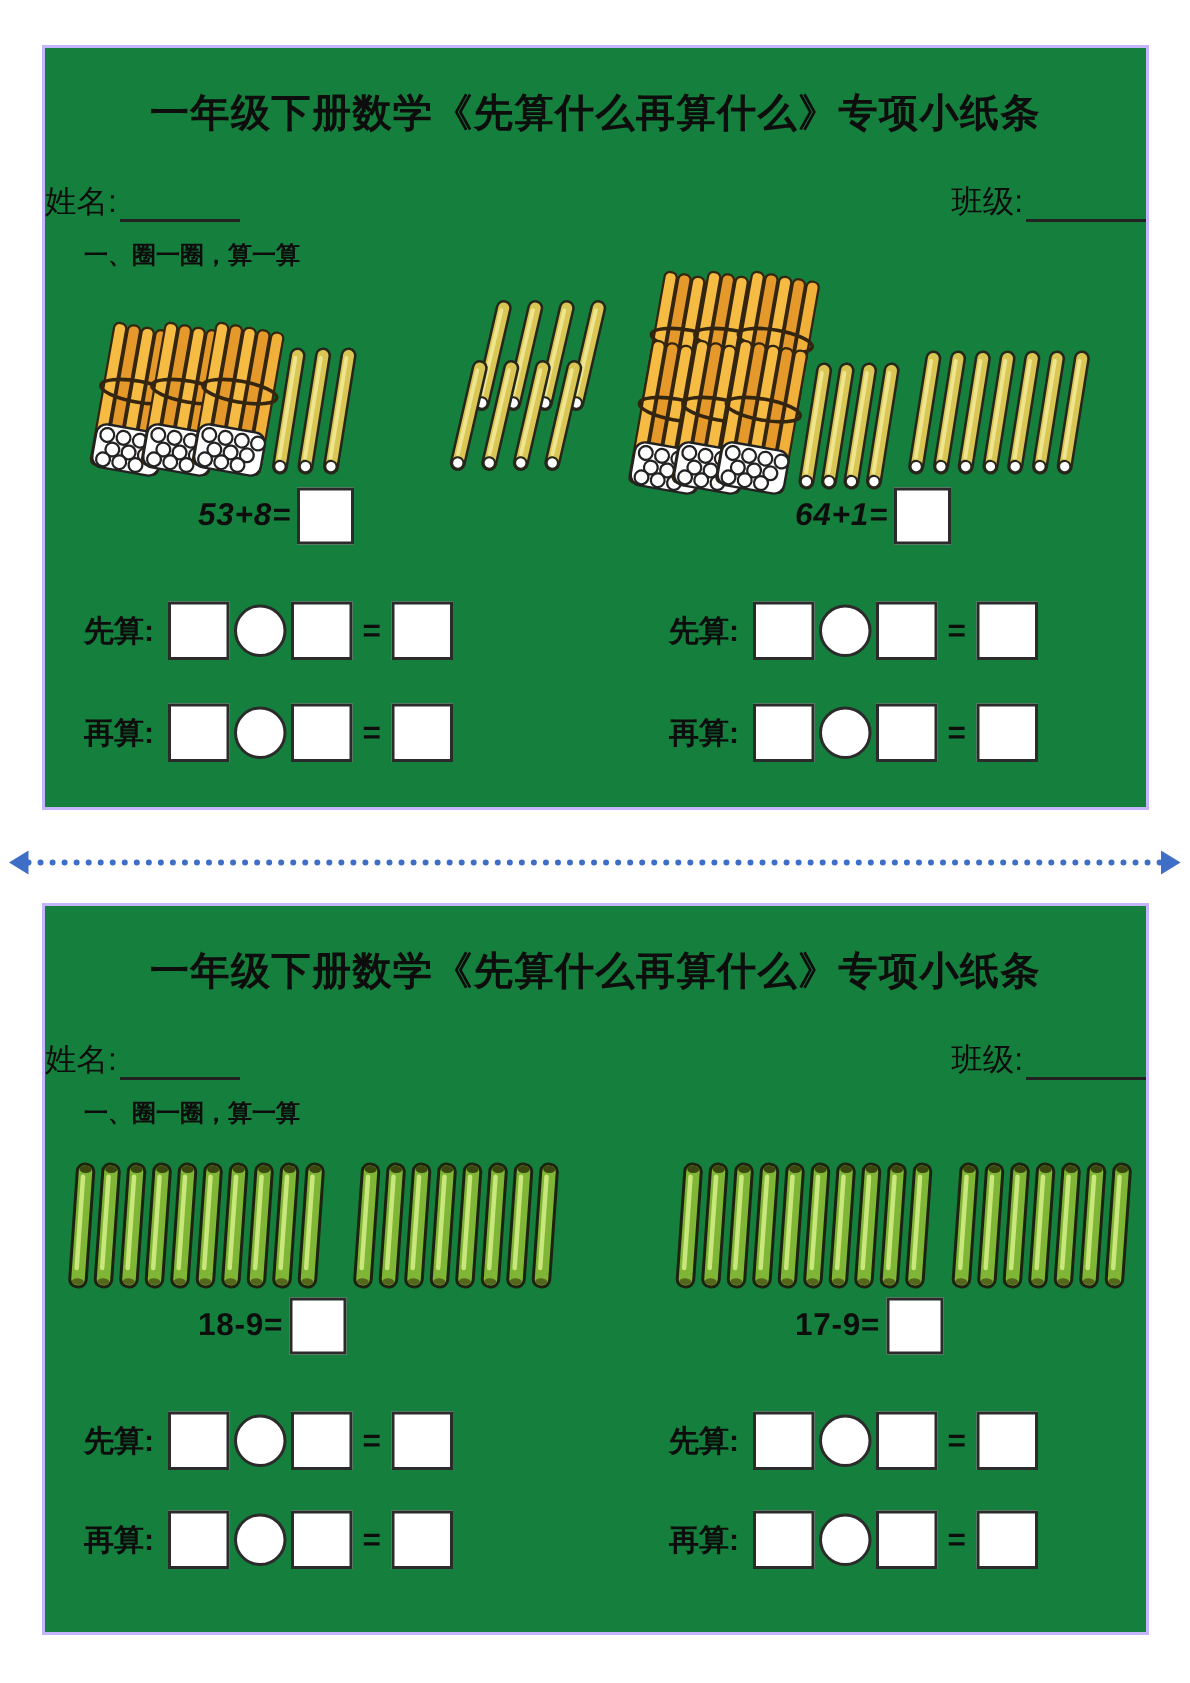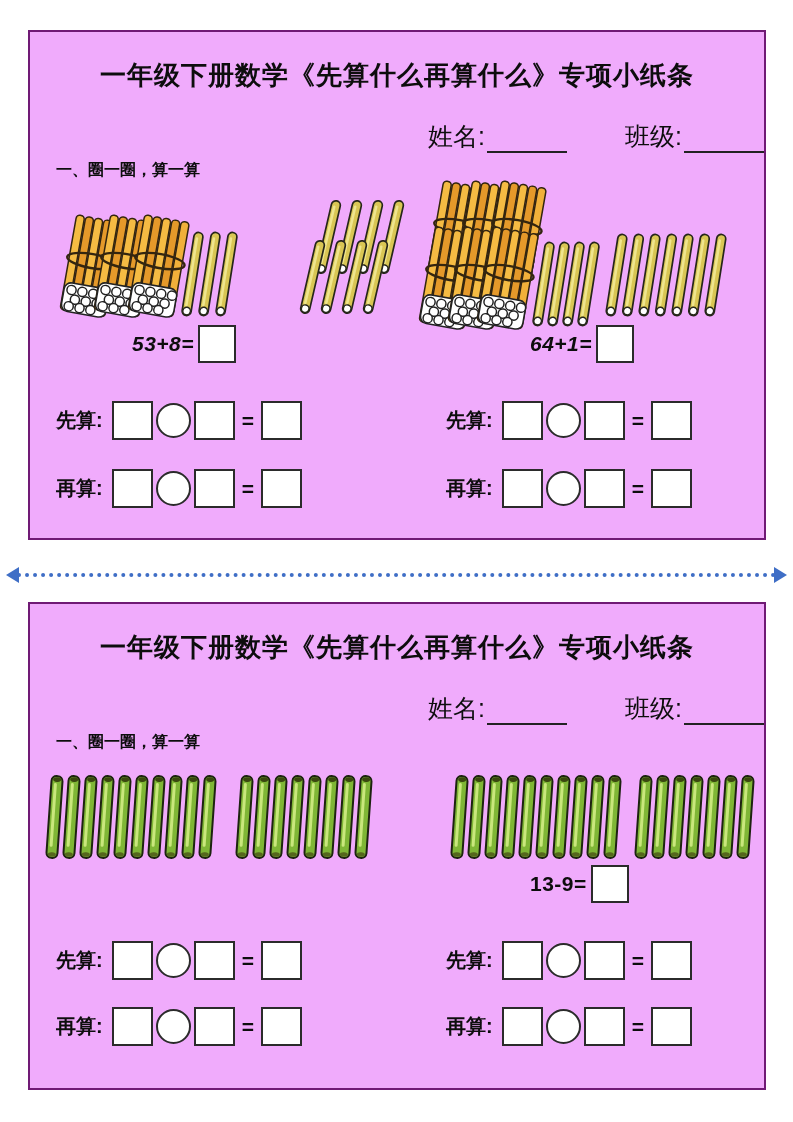--- a/index.html
+++ b/index.html
@@ -1,25 +1,25 @@
 <!DOCTYPE html>
 <html><head>
 <meta charset="utf-8">
 <style>
   html,body{margin:0;padding:0;background:#fff;}
   body{width:793px;height:1122px;position:relative;overflow:hidden;
        font-family:"Liberation Sans","DejaVu Sans",sans-serif;color:#0d0d0d;}
-  .panel{position:absolute;left:28px;width:738px;background:#f0abfc;
-         border:2px solid #701a75;box-sizing:border-box;}
+  .panel{position:absolute;left:28px;width:738px;background:#15803d;
+         border:2px solid #c4b5fd;box-sizing:border-box;}
   .panel.top{top:30px;height:510px;}
   .panel.bottom{top:602px;height:488px;}
   .title{margin:0;position:absolute;top:26px;left:0;right:0;text-align:center;
          font-size:26px;font-weight:bold;letter-spacing:1px;}
   .name-row{position:absolute;top:88px;left:0;right:0;display:flex;
-            justify-content:flex-end;gap:58px;font-size:25px;}
+            justify-content:space-between;gap:58px;font-size:21px;}
   .nitem{display:flex;align-items:flex-end;}
   .uline{display:inline-block;width:80px;height:20px;margin-left:2px;
          border-bottom:2px solid #222;}
   .sec-head{position:absolute;top:128px;left:26px;font-size:16px;font-weight:bold;}
   .art-strip{position:absolute;left:0;right:0;}
   .panel.top .art-strip{top:150px;height:152px;}
   .panel.bottom .art-strip{top:158px;height:104px;}
   .art-group{position:absolute;}
   .t0a{left:32px;top:34px;} .t0b{left:272px;top:16px;}
   .t1a{left:397px;top:2px;}  .t1b{left:576px;top:48px;}
@@ -640,41 +640,45 @@
           <g transform="translate(104,2) rotate(4 5.5 41)">
     <rect x="0" y="0" width="11" height="82" rx="5" fill="#7fb636" stroke="#1d2310" stroke-width="2"></rect>
     <rect x="2.6" y="7" width="3" height="64" rx="1.5" fill="#c9e77c"></rect>
     <ellipse cx="5.5" cy="3.5" rx="4" ry="2.4" fill="#3a470f"></ellipse>
     <ellipse cx="5.5" cy="78.5" rx="4" ry="2.2" fill="#55671d"></ellipse>
           </g>
         </svg></div>
   </div>
 
   <div class="prob-col col-l">
+    <div class="eq-row">
+      <span class="expr">18-9=</span>
+      <span class="abox"></span>
+    </div>
     <div class="step-row sr1">
       <span class="slabel">先算:</span>
       <span class="sbox"></span>
       <span class="scircle"></span>
       <span class="sbox"></span>
       <span class="eqsign">=</span>
       <span class="sbox"></span>
     </div>
     <div class="step-row sr2">
       <span class="slabel">再算:</span>
       <span class="sbox"></span>
       <span class="scircle"></span>
       <span class="sbox"></span>
       <span class="eqsign">=</span>
       <span class="sbox"></span>
     </div>
   </div>
 
   <div class="prob-col col-r">
     <div class="eq-row">
-      <span class="expr">13-9=</span>
+      <span class="expr">17-9=</span>
       <span class="abox"></span>
     </div>
     <div class="step-row sr1">
       <span class="slabel">先算:</span>
       <span class="sbox"></span>
       <span class="scircle"></span>
       <span class="sbox"></span>
       <span class="eqsign">=</span>
       <span class="sbox"></span>
     </div>

